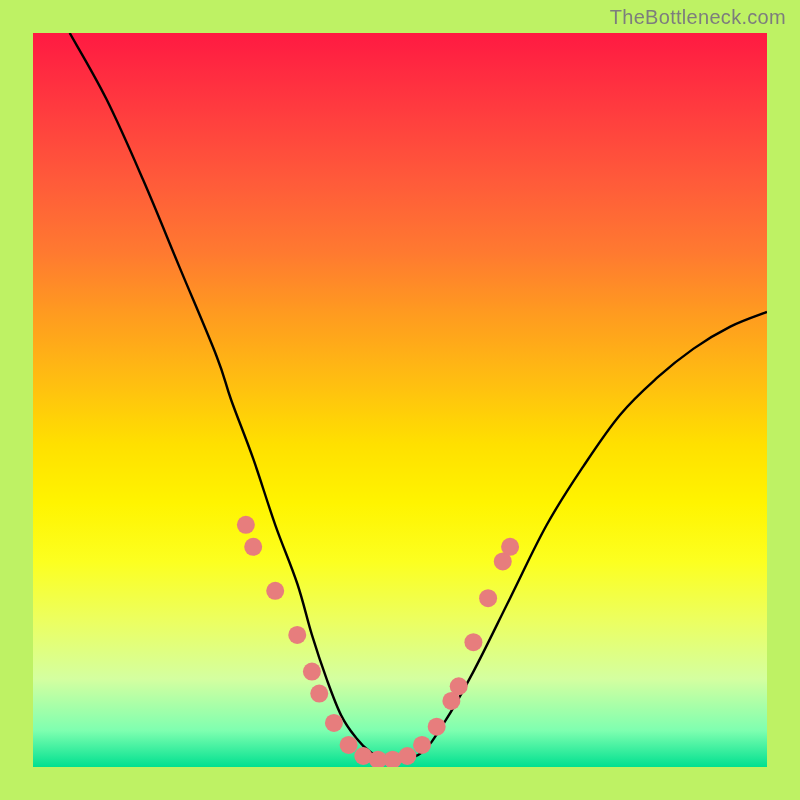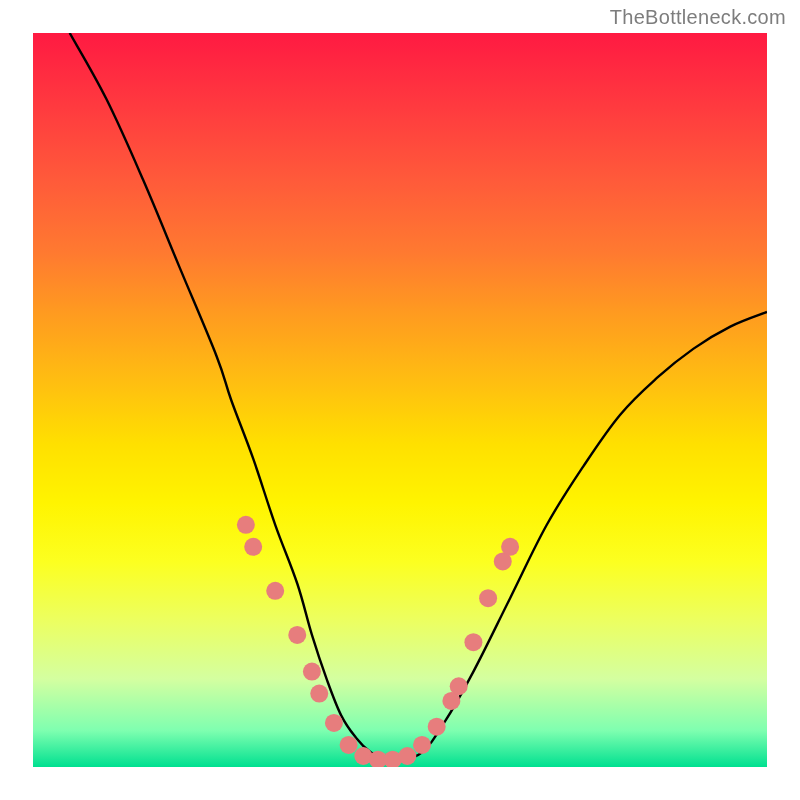--- a/index.html
+++ b/index.html
@@ -10,21 +10,21 @@
     overflow: hidden;
     background: #000;
     font-family: Arial, Helvetica, sans-serif;
   }
   .frame {
     position: absolute;
     left: 0;
     top: 0;
     width: 800px;
     height: 800px;
-    background: #ffffff;
+    background: #bef264;
   }
   .plot {
     position: absolute;
     left: 33px;
     top: 33px;
     width: 734px;
     height: 734px;
     
     background: linear-gradient(to bottom,
       #ff1a42 0%,

